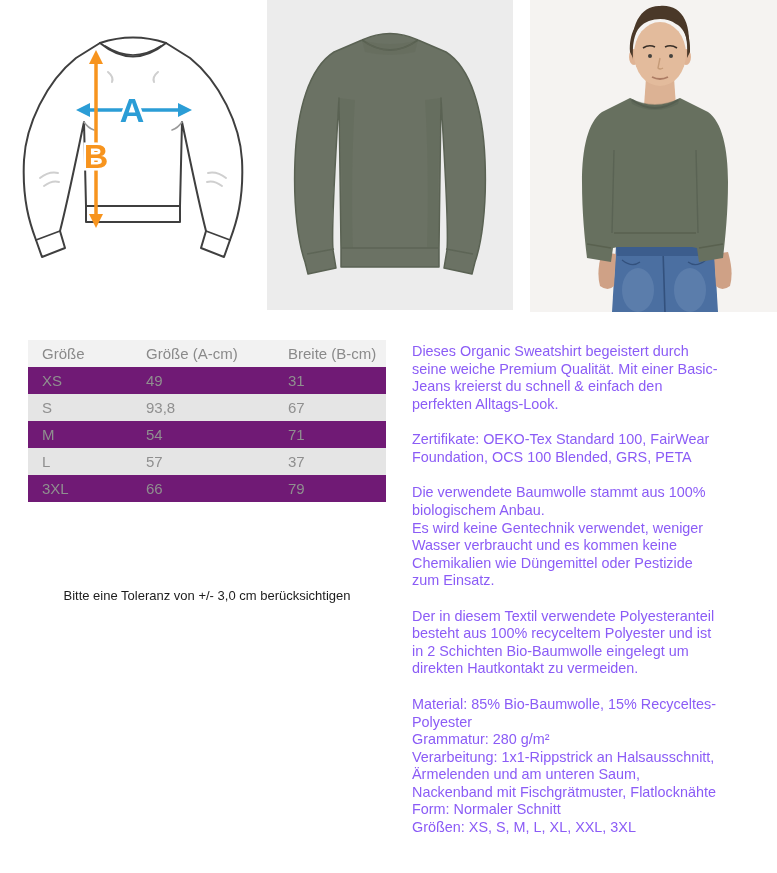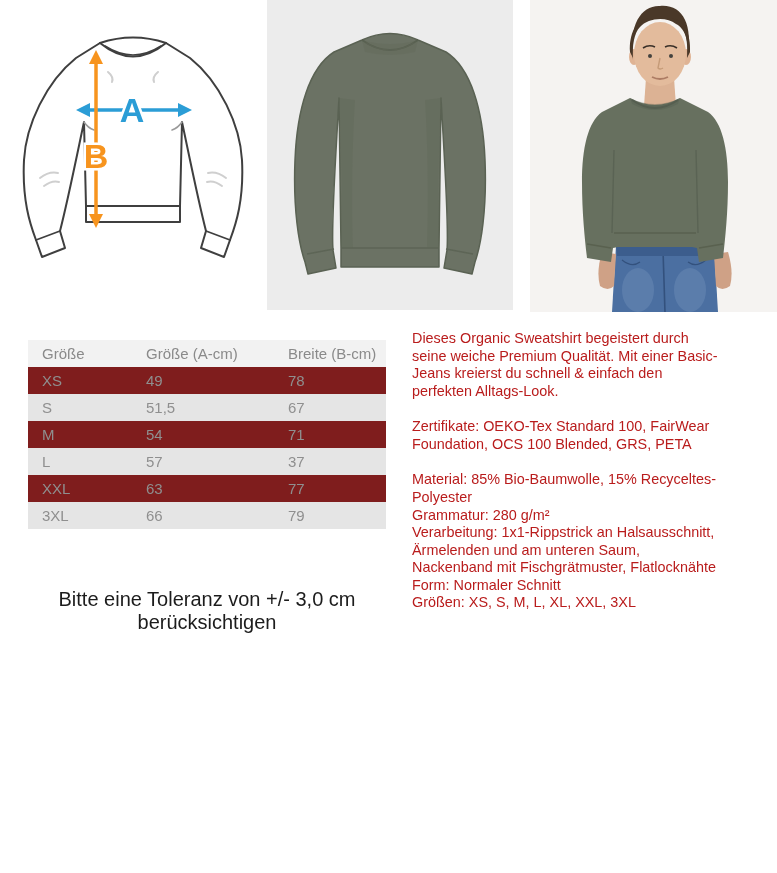--- a/index.html
+++ b/index.html
@@ -9,30 +9,30 @@
   
   .gallery-img{position:absolute;display:block;}
   #size-diagram{left:8px;top:10px;}
   #product-photo{left:267px;top:0px;}
   #model-photo{left:530px;top:0px;}
 
   
   .size-table{position:absolute;left:28px;top:340px;width:358px;font-size:15px;color:#8f8f8f;}
   .thead,.trow{display:grid;grid-template-columns:104px 142px 1fr;align-items:center;height:27px;padding-left:14px;box-sizing:border-box;}
   .thead{background:#f2f2f2;color:#8a8a8a;}
-  .trow{background:#7f1d1d;}
+  .trow{background:#701a75;}
   .trow:nth-child(even){background:#e5e5e5;}
   .tcell{white-space:nowrap;}
 
   
   .tolerance-note{position:absolute;left:28px;top:588px;width:358px;text-align:center;
-                  color:#1c1c1c;font-size:20px;}
-
-  
-  .description{position:absolute;left:412px;top:330px;width:308px;color:#b91c1c;
+                  color:#1c1c1c;font-size:13px;}
+
+  
+  .description{position:absolute;left:412px;top:343px;width:308px;color:#8b5cf6;
                font-size:14.4px;line-height:1.22;}
   .description p{margin:0 0 18px 0;white-space:pre-line;}
 
   svg text.measure{font-family:"Liberation Sans","DejaVu Sans",sans-serif;font-weight:bold;
                    paint-order:stroke;stroke:#ffffff;stroke-width:5px;}
 </style>
 </head>
 <body>
 
 <div class="page">
@@ -181,55 +181,53 @@
   <div class="size-table">
     <div class="thead">
       <span class="tcell">Größe</span>
       <span class="tcell">Größe (A-cm)</span>
       <span class="tcell">Breite (B-cm)</span>
     </div>
     <div>
         <div class="trow">
           <span class="tcell">XS</span>
           <span class="tcell">49</span>
-          <span class="tcell">78</span>
+          <span class="tcell">31</span>
         </div>
         <div class="trow">
           <span class="tcell">S</span>
-          <span class="tcell">51,5</span>
+          <span class="tcell">93,8</span>
           <span class="tcell">67</span>
         </div>
         <div class="trow">
           <span class="tcell">M</span>
           <span class="tcell">54</span>
           <span class="tcell">71</span>
         </div>
         <div class="trow">
           <span class="tcell">L</span>
           <span class="tcell">57</span>
           <span class="tcell">37</span>
         </div>
         <div class="trow">
-          <span class="tcell">XXL</span>
-          <span class="tcell">63</span>
-          <span class="tcell">77</span>
-        </div>
-        <div class="trow">
           <span class="tcell">3XL</span>
           <span class="tcell">66</span>
           <span class="tcell">79</span>
         </div>
       </div>
   </div>
 
   <div class="tolerance-note">Bitte eine Toleranz von +/- 3,0 cm berücksichtigen</div>
 
   <div class="description">
       <p>Dieses Organic Sweatshirt begeistert durch seine weiche Premium Qualität. Mit einer Basic-Jeans kreierst du schnell &amp; einfach den perfekten Alltags-Look.</p>
       <p>Zertifikate: OEKO-Tex Standard 100, FairWear Foundation, OCS 100 Blended, GRS, PETA</p>
+      <p>Die verwendete Baumwolle stammt aus 100% biologischem Anbau.
+Es wird keine Gentechnik verwendet, weniger Wasser verbraucht und es kommen keine Chemikalien wie Düngemittel oder Pestizide zum Einsatz.</p>
+      <p>Der in diesem Textil verwendete Polyesteranteil besteht aus 100% recyceltem Polyester und ist in 2 Schichten Bio-Baumwolle eingelegt um direkten Hautkontakt zu vermeiden.</p>
       <p>Material: 85% Bio-Baumwolle, 15% Recyceltes-Polyester
 Grammatur: 280 g/m²
 Verarbeitung: 1x1-Rippstrick an Halsausschnitt, Ärmelenden und am unteren Saum, Nackenband mit Fischgrätmuster, Flatlocknähte
 Form: Normaler Schnitt
 Größen: XS, S, M, L, XL, XXL, 3XL</p>
     </div>
 
 </div>
 
 </body></html>

